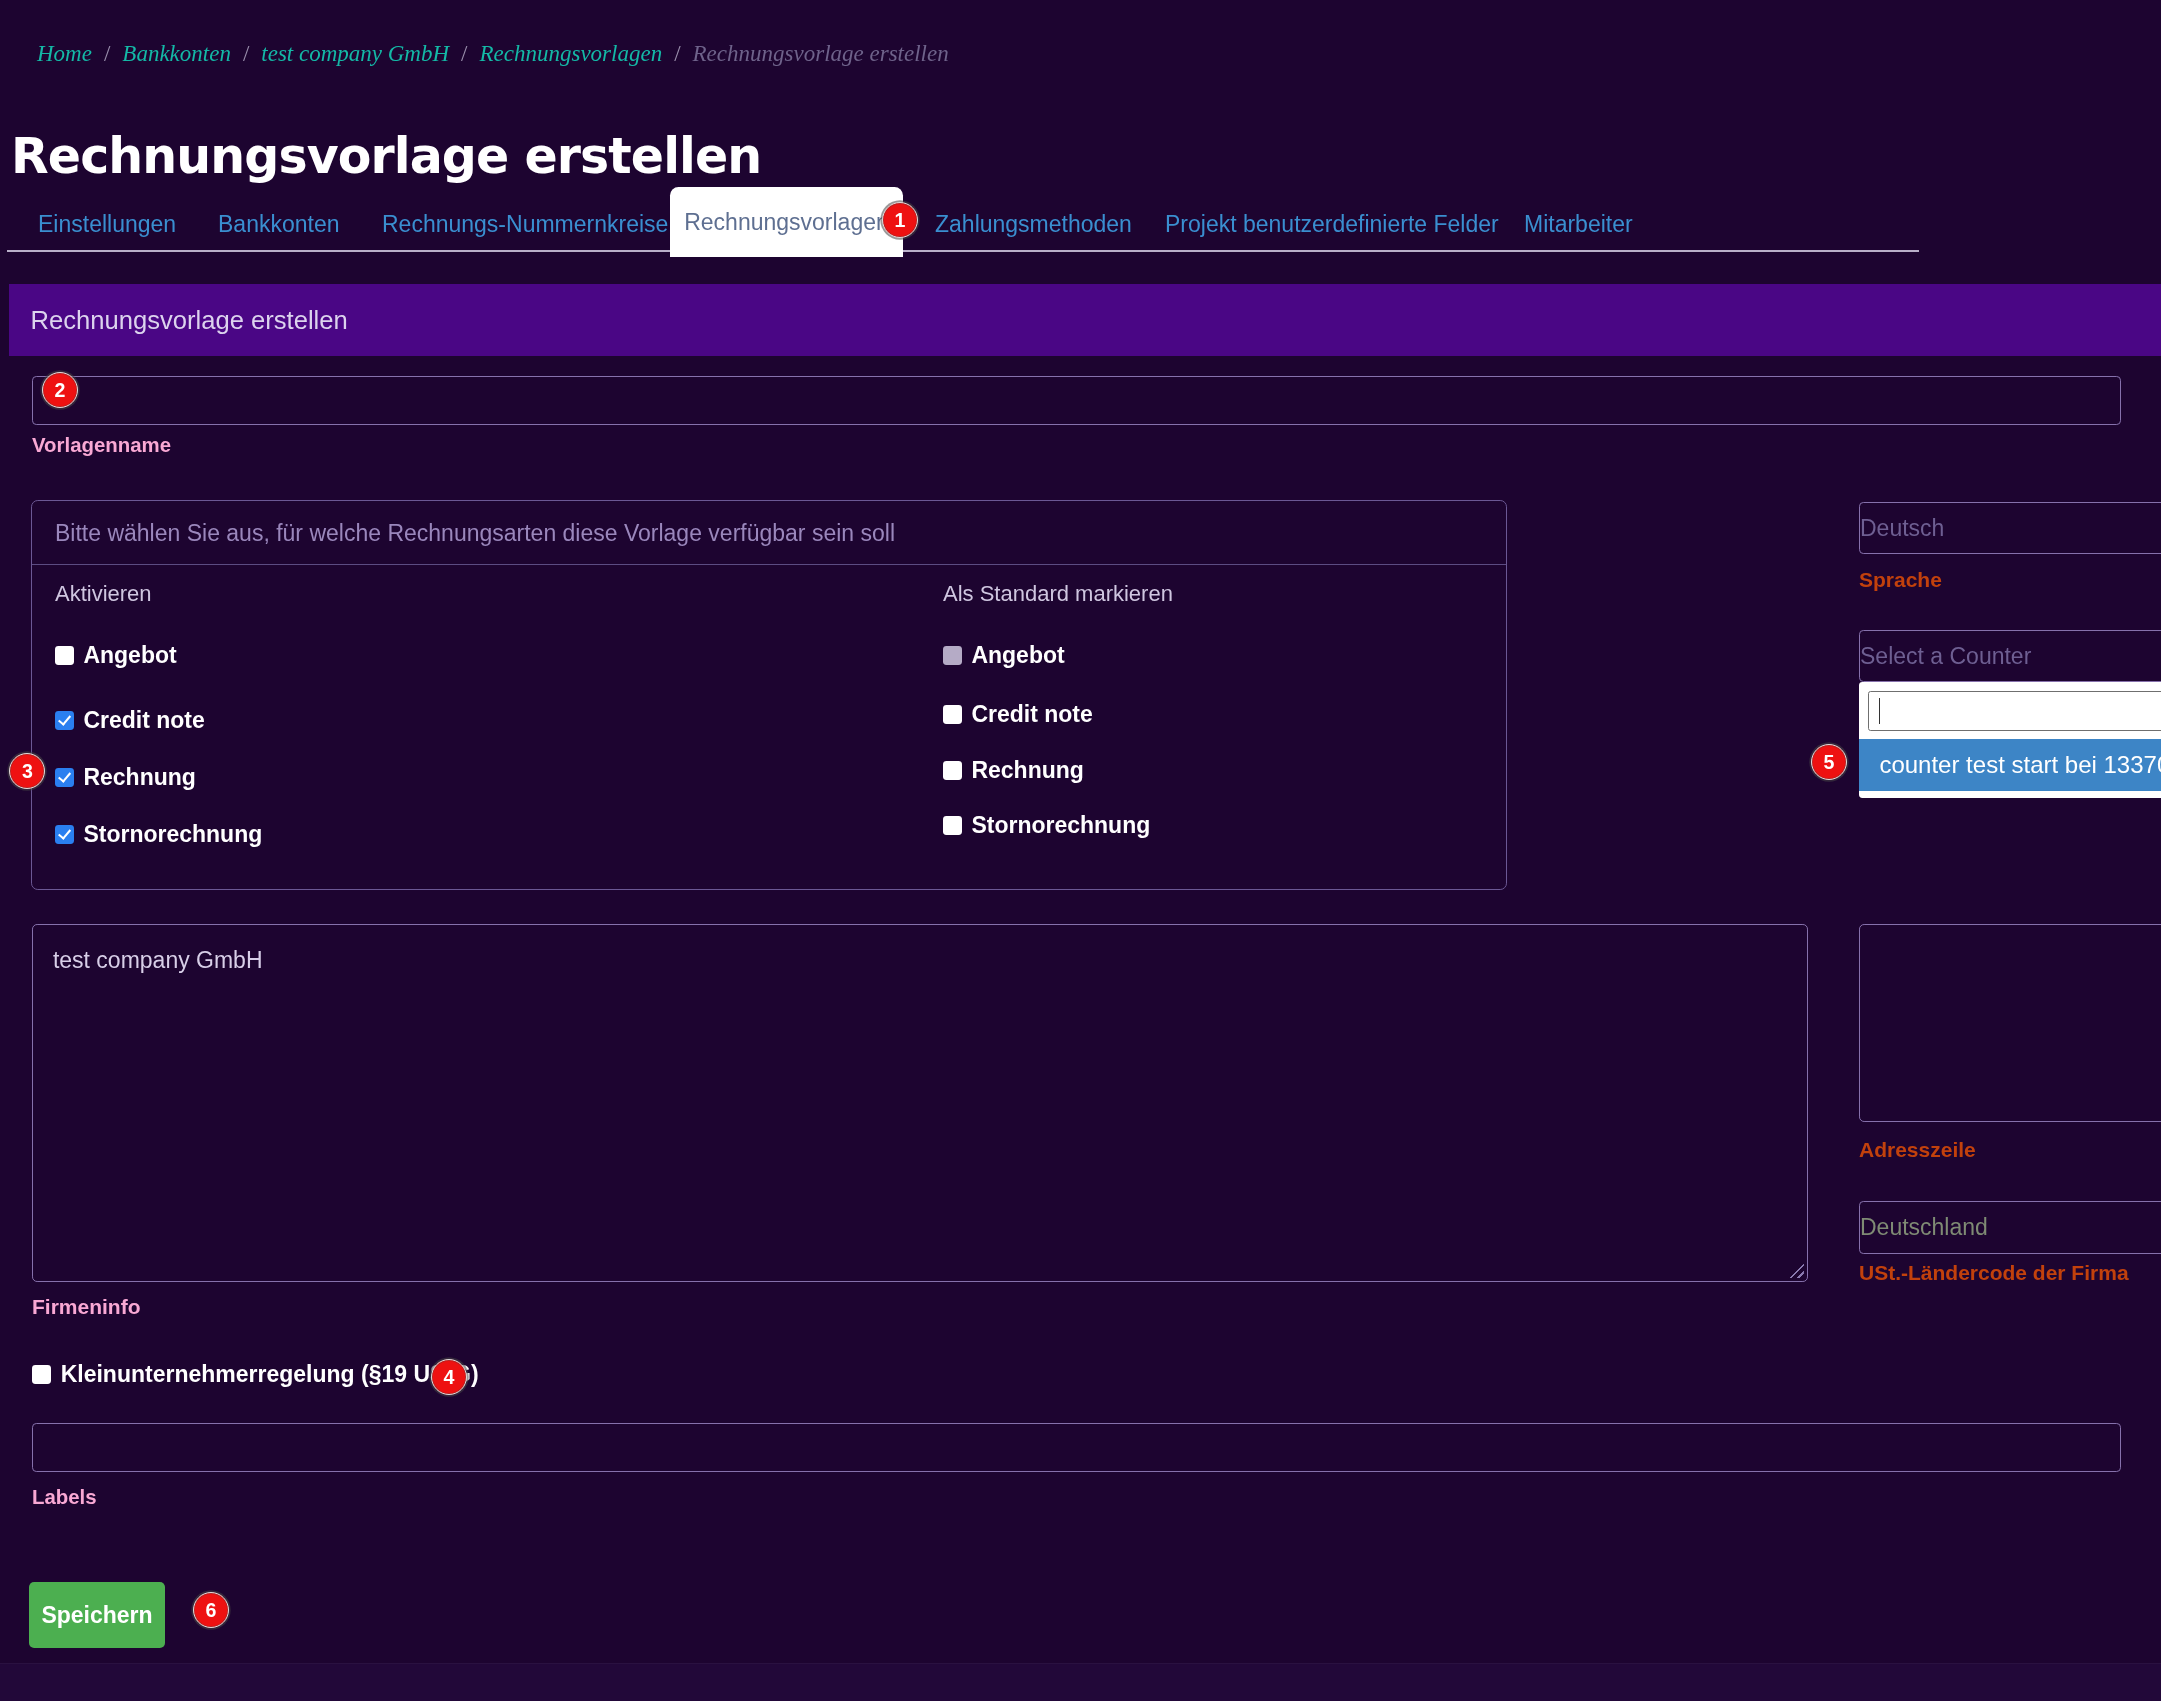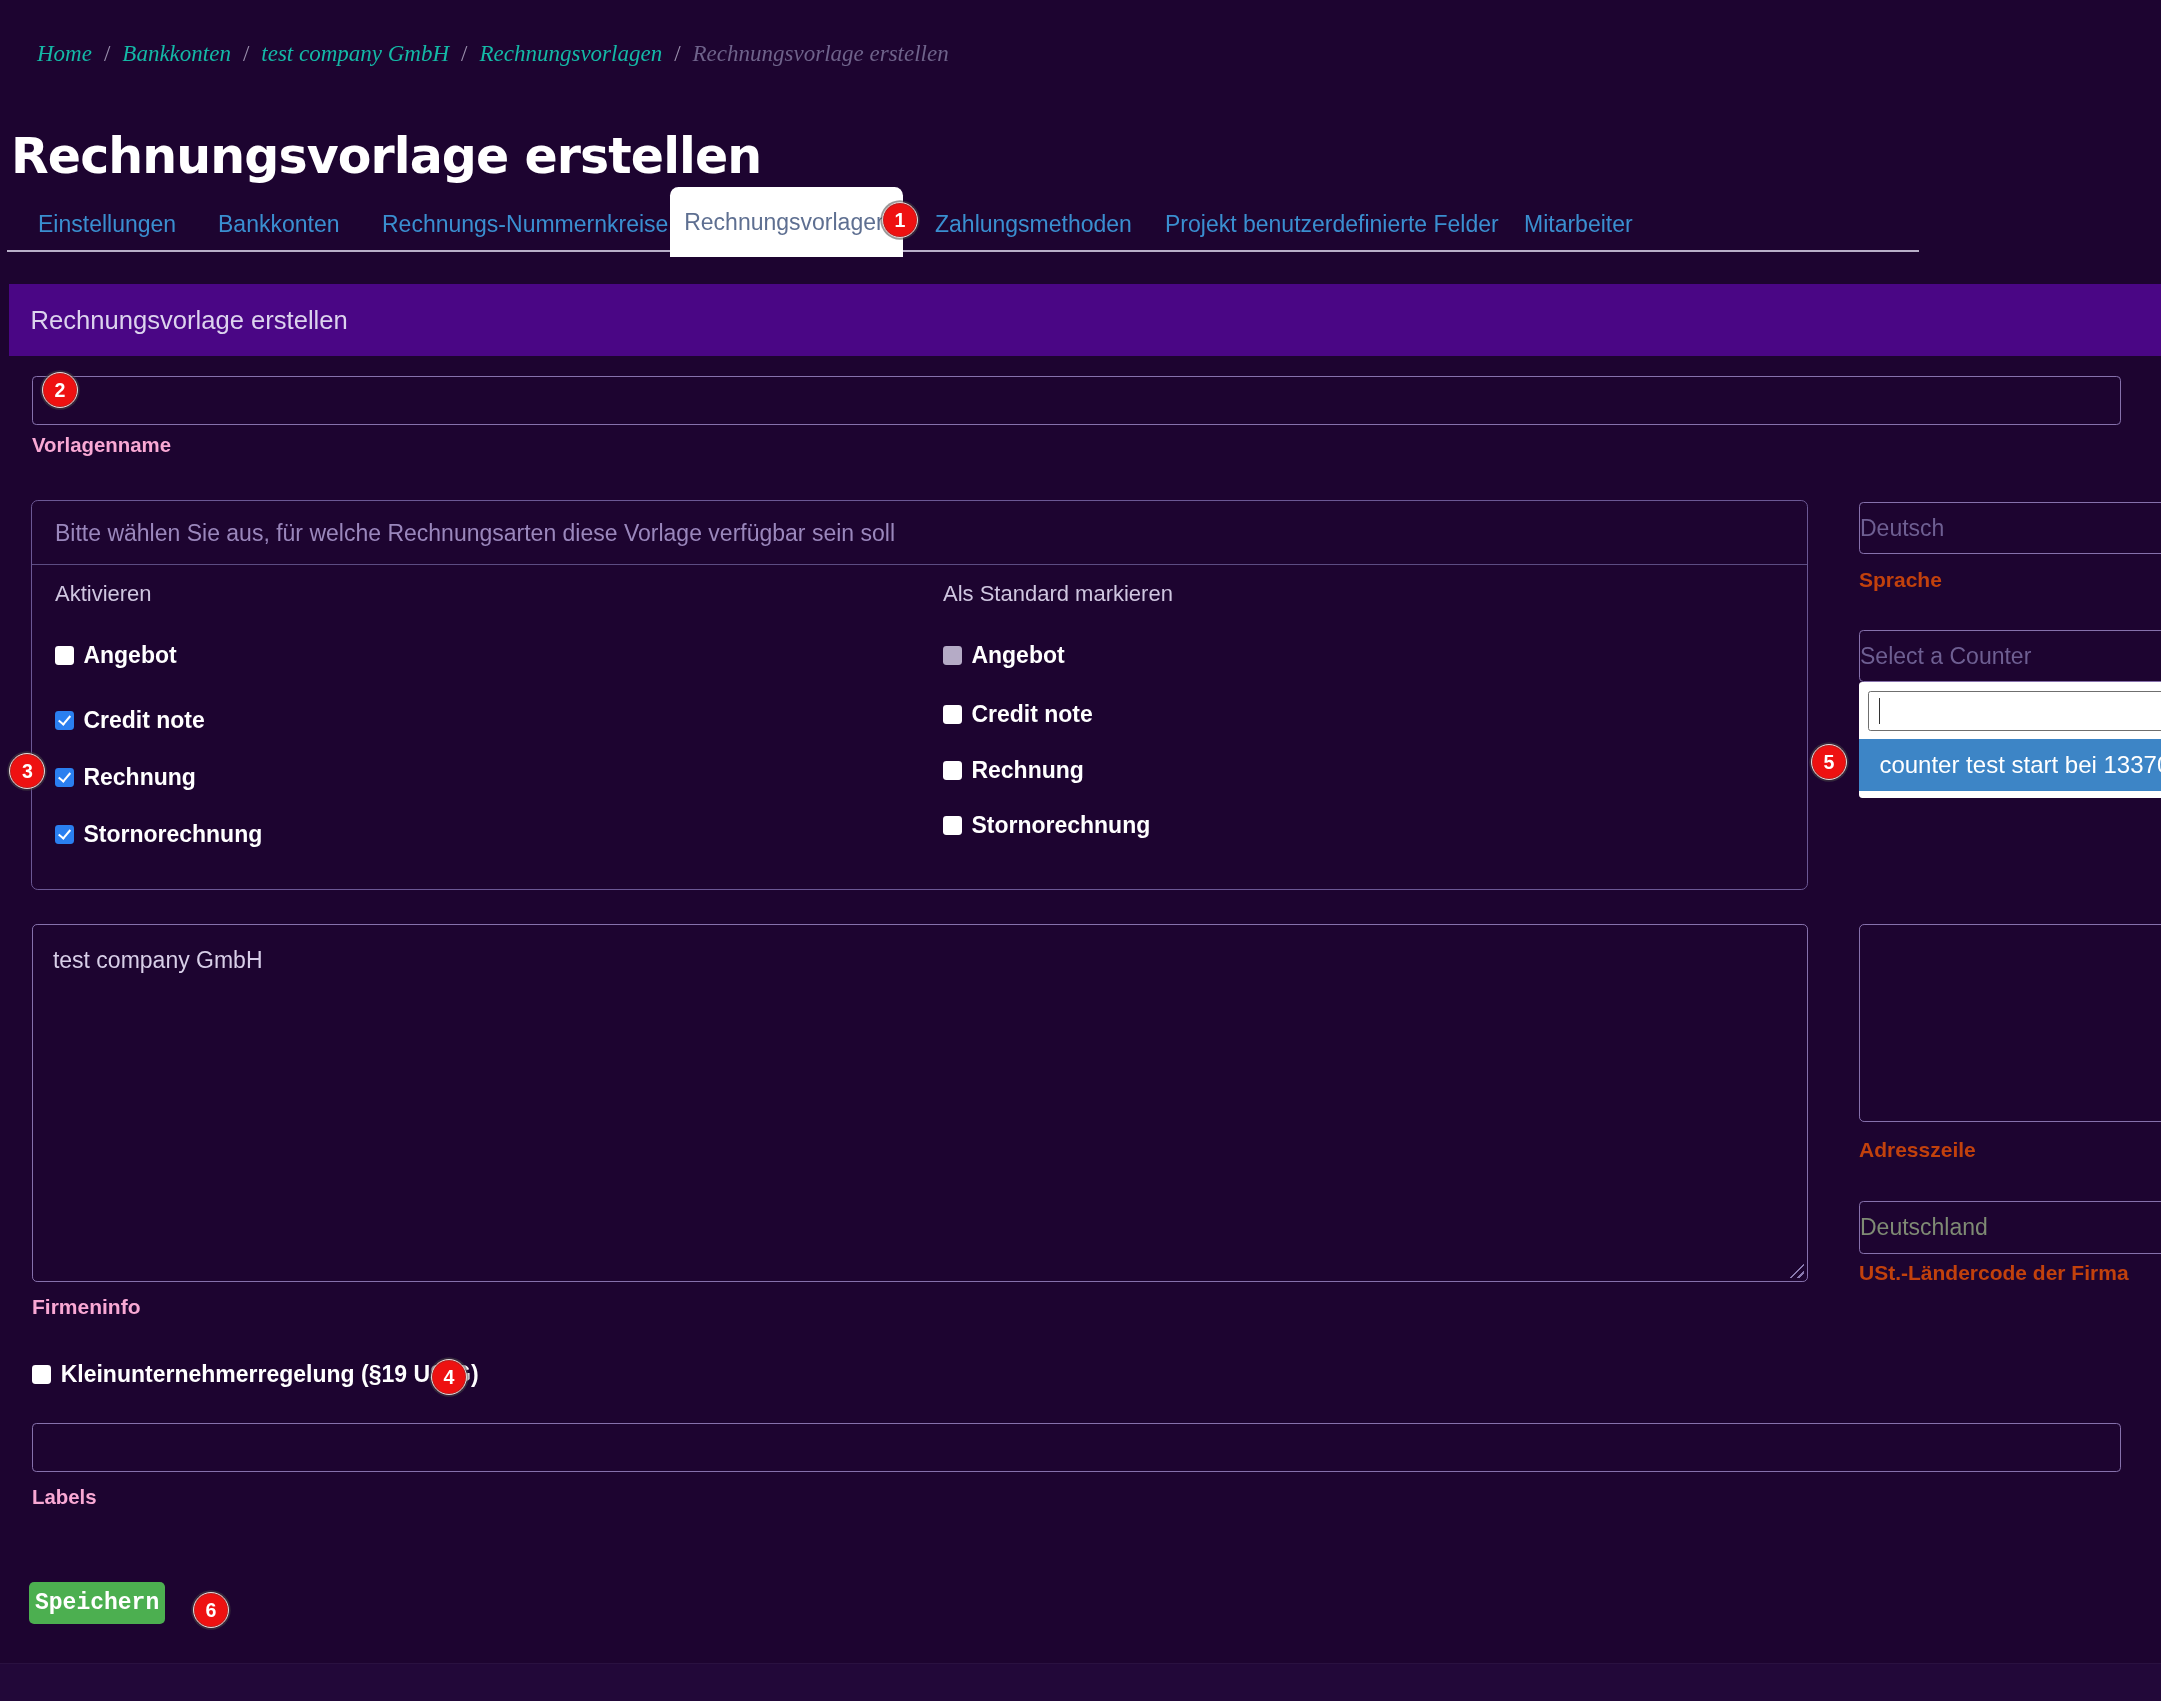--- a/index.html
+++ b/index.html
@@ -35,21 +35,21 @@
   .banner-text{margin-left:22px;font-size:25.6px;color:#dcd3ee;}
 
   
   .field-input{background:transparent;border:0.9px solid #8671ac;border-radius:4.3px;
     color:#d8cfe8;font-size:23px;font-family:inherit;padding:0 17px;box-sizing:border-box;outline:none;}
   .field-label{font-size:20.4px;font-weight:bold;color:#f9a8d4;}
   .vorlagenname-input{left:31.5px;top:376px;width:2089px;height:49px;}
   .lbl-vorlagenname{left:32px;top:434px;}
 
   
-  .fset{left:31px;top:500px;width:1777px;height:390px;border:0.9px solid #6b5894;border-radius:6.8px;box-sizing:border-box;}
+  .fset{left:31px;top:500px;width:1476px;height:390px;border:0.9px solid #6b5894;border-radius:6.8px;box-sizing:border-box;}
   .fset-legend{position:absolute;left:23px;top:19px;font-size:23px;color:#9a87bc;}
   .fset-divider{position:absolute;left:0;top:63px;width:100%;height:0.9px;background:#5c4c82;}
   .col-header{position:absolute;font-size:22px;color:#cfc6e0;}
   .cb-row{position:absolute;display:flex;align-items:center;gap:9.4px;height:29px;
     font-size:23px;font-weight:bold;color:#ffffff;}
   .cb{appearance:none;-webkit-appearance:none;width:19px;height:19px;border-radius:3.4px;
     background:#ffffff;margin:0;flex:none;position:relative;cursor:pointer;border:none;}
   .cb:checked{background:#2a7ff0;}
   .cb:checked::after{content:"";position:absolute;left:6px;top:1.7px;width:5.1px;height:10.2px;
     border:solid #fff;border-width:0 2.6px 2.6px 0;transform:rotate(40deg);}
@@ -65,22 +65,22 @@
 
   
   .ku-row{left:31.5px;top:1361px;display:flex;align-items:center;gap:10.2px;
     font-size:23px;font-weight:bold;color:#ffffff;}
 
   
   .labels-input{left:31.5px;top:1423px;width:2089px;height:49px;}
   .lbl-labels{left:32px;top:1486px;}
 
   
-  .save-btn{left:29px;top:1582px;width:136px;height:42px;background:#4caf50;border:none;border-radius:5.1px;
-    color:#ffffff;font-size:23px;font-weight:bold;font-family:Liberation Mono, monospace;cursor:pointer;}
+  .save-btn{left:29px;top:1582px;width:136px;height:66px;background:#4caf50;border:none;border-radius:5.1px;
+    color:#ffffff;font-size:23px;font-weight:bold;font-family:Liberation Sans, sans-serif;cursor:pointer;}
 
   
   .side-box{left:1859px;width:358px;border:0.9px solid #8671ac;border-radius:4.3px;box-sizing:border-box;
     display:flex;align-items:center;background:transparent;cursor:pointer;}
   .side-box .val{font-size:23px;color:#6e5f92;}
   .side-label{left:1859px;font-size:21px;font-weight:bold;color:#c2410c;}
   .dd-panel{left:1859px;top:682px;width:358px;height:116px;background:#ffffff;border-radius:3.4px;z-index:3;}
   .dd-search{position:absolute;left:8.5px;top:8.5px;width:341px;height:40px;background:#fff;
     border:0.9px solid #6f6f6f;border-radius:2.6px;box-sizing:border-box;}
   .dd-search input{position:absolute;left:12px;top:3.4px;width:315px;height:31px;border:none;outline:none;

